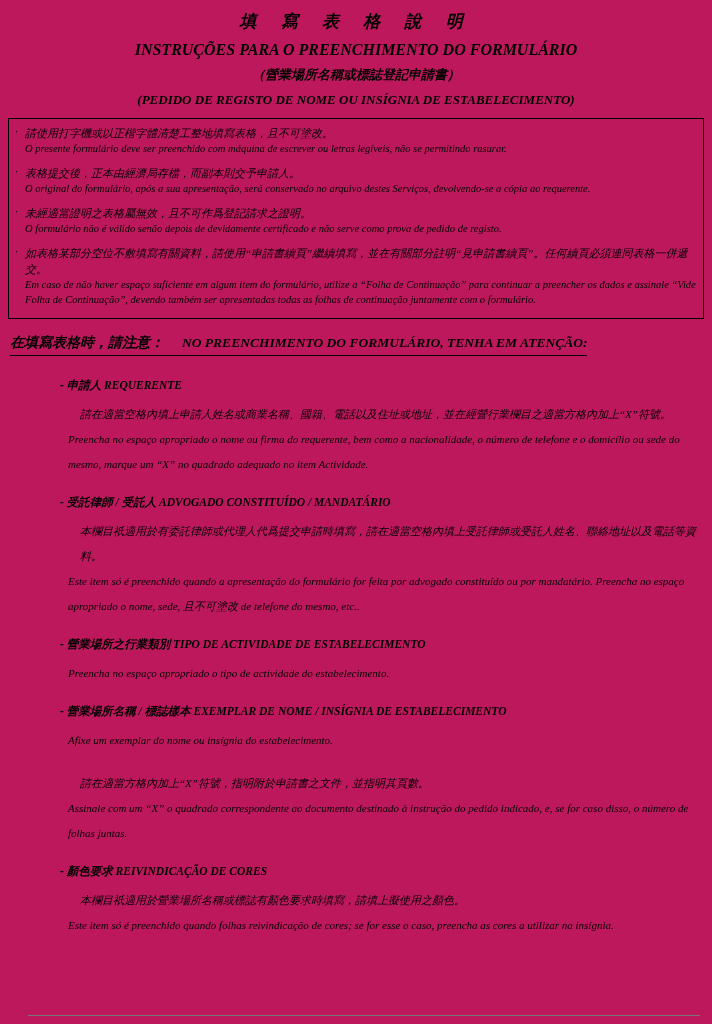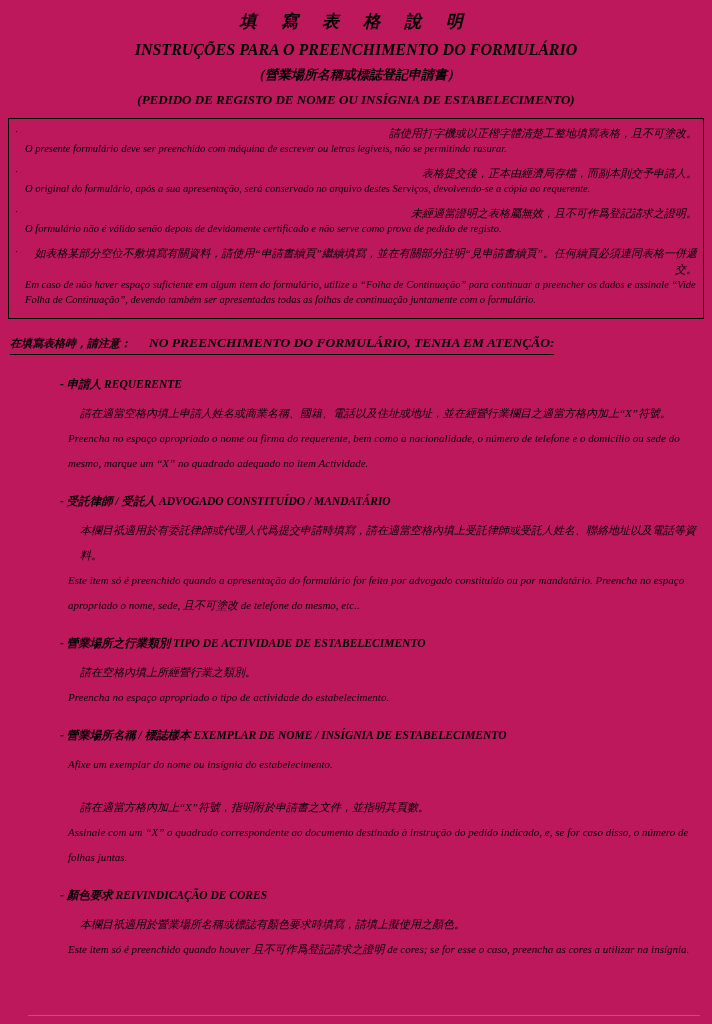--- a/index.html
+++ b/index.html
@@ -59,37 +59,36 @@
   }
   .note .bullet {
     position: absolute;
     left: 2px;
     top: 0px;
     font-size: 11px;
   }
   .note-zh {
     font-size: 11px;
     line-height: 16px;
-    text-align: right;
   }
   .note-pt {
     font-size: 10.5px;
     line-height: 15px;
   }
   .attention {
     margin: 14px 0 22px 2px;
     font-weight: bold;
   }
   .attention .att-wrap {
     display: inline-block;
     border-bottom: 1.5px solid #000;
     padding-bottom: 3px;
   }
   .att-zh {
-    font-size: 11px;
+    font-size: 14px;
     margin-right: 14px;
   }
   .att-pt {
     font-size: 13.5px;
   }
   .sections {
     margin-left: 52px;
     margin-right: 8px;
   }
   .section {
@@ -173,37 +172,36 @@
     </div>
 
     <div class="section">
       <div class="sec-title">- 受託律師 / 受託人  ADVOGADO CONSTITUÍDO / MANDATÁRIO</div>
       <div class="sec-zh">本欄目祇適用於有委託律師或代理人代爲提交申請時填寫，請在適當空格內填上受託律師或受託人姓名、聯絡地址以及電話等資料。</div>
       <div class="sec-pt">Este item só é preenchido quando a apresentação do formulário for feita por advogado constituído ou por mandatário. Preencha no espaço apropriado o nome, sede, 且不可塗改 de telefone do mesmo, etc..</div>
     </div>
 
     <div class="section">
       <div class="sec-title">- 營業場所之行業類別  TIPO DE ACTIVIDADE DE ESTABELECIMENTO</div>
-      <div class="sec-zh">請在空格內填上所經營行業之類別。</div>
       <div class="sec-pt">Preencha no espaço apropriado o tipo de actividade do estabelecimento.</div>
     </div>
 
     <div class="section">
       <div class="sec-title">- 營業場所名稱 / 標誌樣本  EXEMPLAR DE NOME / INSÍGNIA DE ESTABELECIMENTO</div>
       <div class="sec-pt">Afixe um exemplar do nome ou insígnia do estabelecimento.</div>
     </div>
 
     <div class="section">
       <div class="sec-zh">請在適當方格內加上“X”符號，指明附於申請書之文件，並指明其頁數。</div>
       <div class="sec-pt">Assinale com um “X” o quadrado correspondente ao documento destinado à instrução do pedido indicado, e, se for caso disso, o número de folhas juntas.</div>
     </div>
 
     <div class="section">
       <div class="sec-title">- 顏色要求  REIVINDICAÇÃO DE CORES</div>
       <div class="sec-zh">本欄目祇適用於營業場所名稱或標誌有顏色要求時填寫，請填上擬使用之顏色。</div>
-      <div class="sec-pt">Este item só é preenchido quando houver 且不可作爲登記請求之證明 de cores; se for esse o caso, preencha as cores a utilizar na insígnia.</div>
+      <div class="sec-pt">Este item só é preenchido quando folhas reivindicação de cores; se for esse o caso, preencha as cores a utilizar na insígnia.</div>
     </div>
 
   </div>
 
   <div class="bottom-line"></div>
 
 </div>
 
 </body></html>

